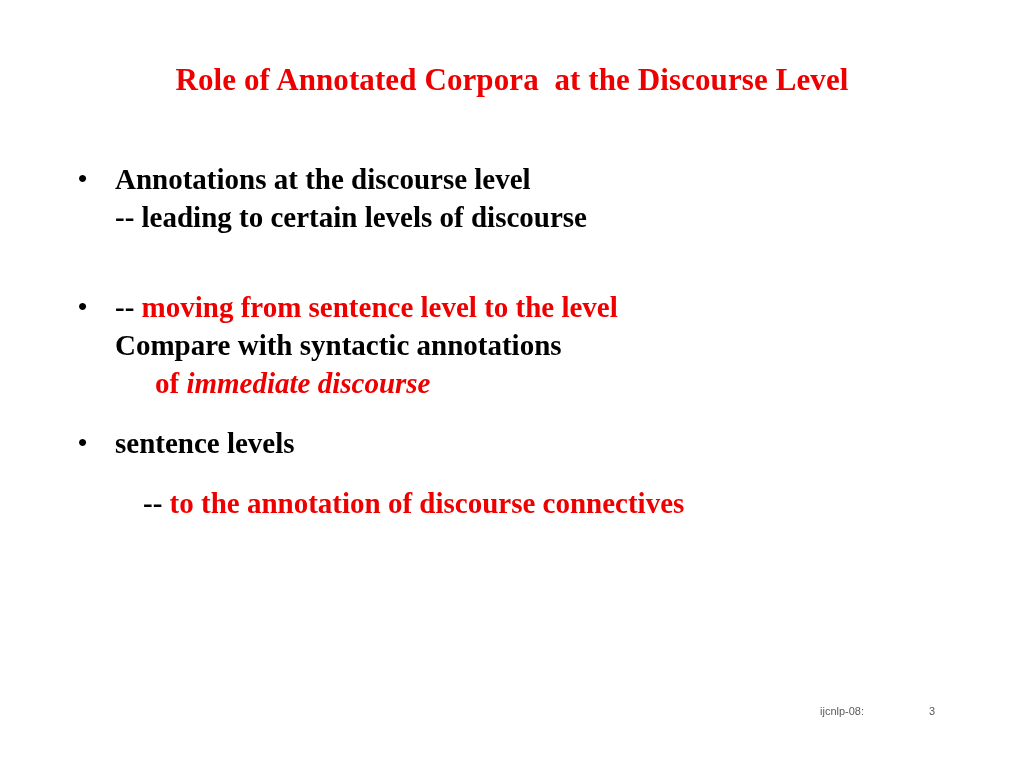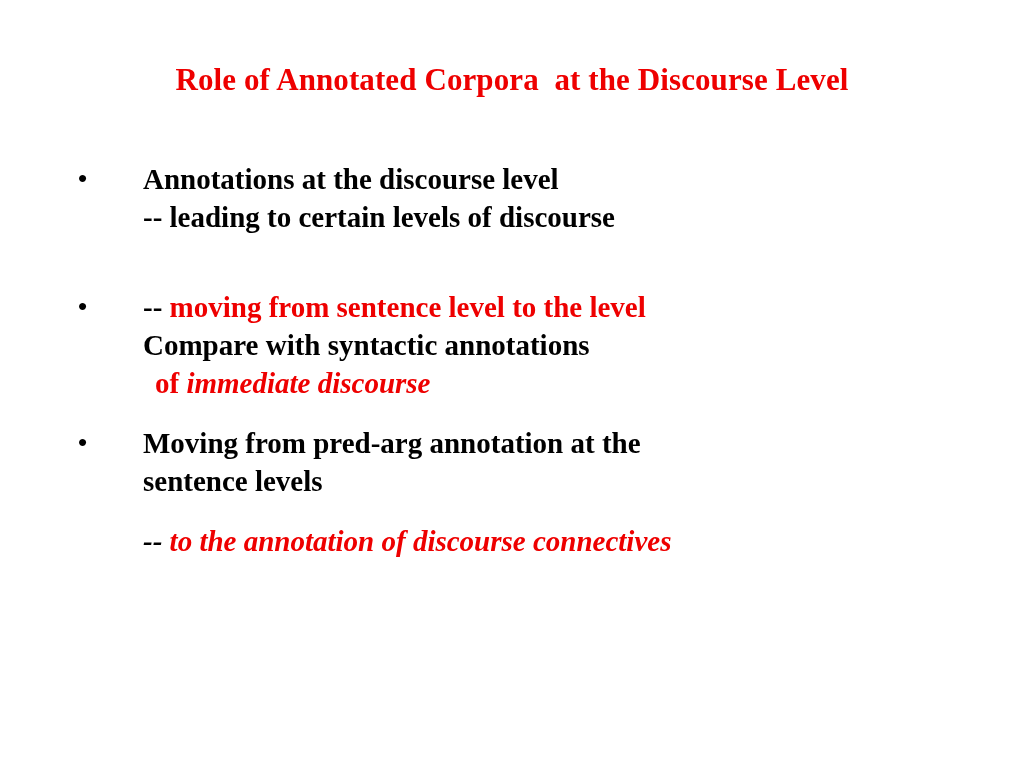--- a/index.html
+++ b/index.html
@@ -65,38 +65,37 @@
   }
 
   .blk-text {
     margin-left: 45px;
   }
 
   .line {
     white-space: pre;
   }
 
-  .ind1 { padding-left: 0px; margin-left: 28px; }   
+  .ind1 { padding-left: 0px; }   
   .ind2 { padding-left: 40px; }  
 
   .red { color: #ee0000; }
   .black { color: #000000; }
   .ital { font-style: italic; margin-top: 39px; }
 
   .gap-lg { height: 52px; }
   .gap-sm { height: 22px; }
 
   
   .free-para {
     margin-left: 45px;
     font-family: "Liberation Serif", "DejaVu Serif", serif;
     font-weight: bold;
     font-size: 29px;
     line-height: 38px;
-    font-style: italic;
   }
   .free-para .l1 { padding-left: 28px; white-space: pre; }
   .free-para .l2 { padding-left: 0px; white-space: pre; }
 
   
   .footer {
     position: absolute;
     top: 705px;
     left: 0;
     width: 1024px;
@@ -147,27 +146,30 @@
         <div class="line ind1"><span>Compare with syntactic annotations</span></div>
         <div class="line ind2"><span class="red">of </span><span class="red ital">immediate discourse</span></div>
       </div>
     </div>
 
     <div class="gap-sm"></div>
 
     <div class="bullet-block">
       <span class="dot">•</span>
       <div class="blk-text">
-        <div class="line ind1"><span>Moving from pred-arg annotation at the</span></div>
         <div class="line ind1"><span>sentence levels</span></div>
       </div>
     </div>
 
     <div class="gap-sm"></div>
 
     <div class="free-para">
       <div class="l1"><span class="black">-- </span><span class="red">to the annotation of discourse connectives</span></div>
     </div>
 
   </div>
 
+  <div class="footer">
+    <span class="footer-label">ijcnlp-08:</span>
+    <span class="footer-page">3</span>
+  </div>
 
 </div>
 
 </body></html>

